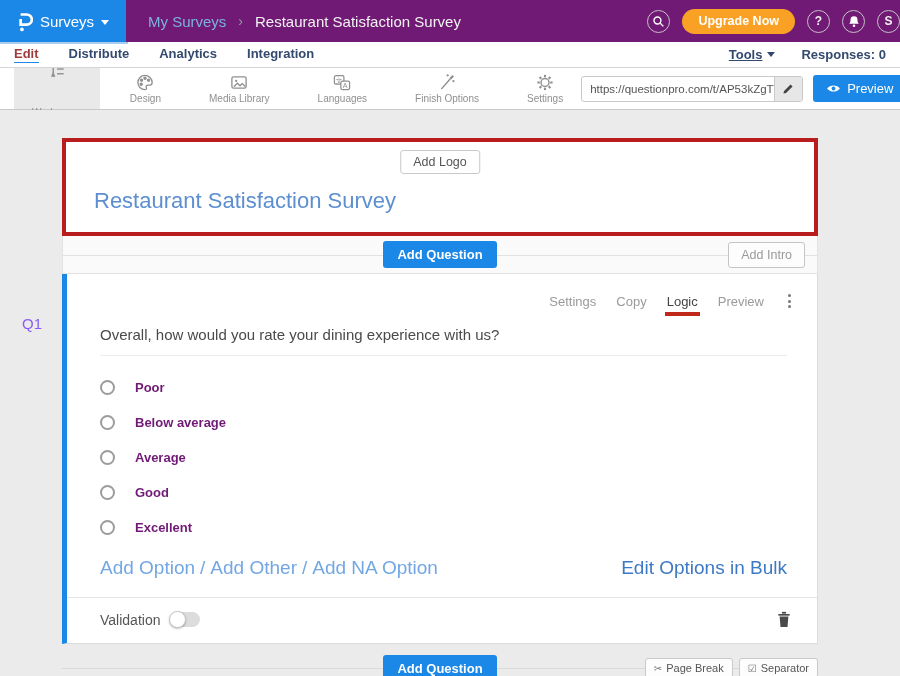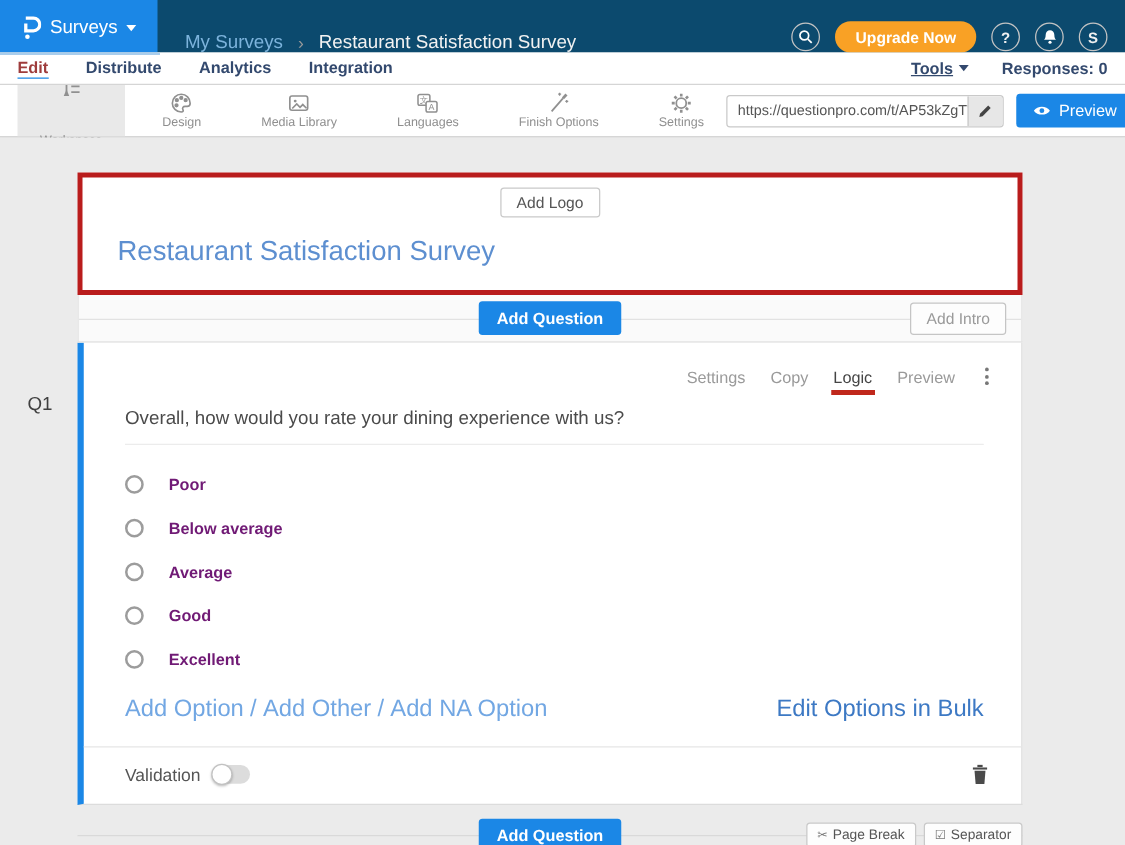--- a/index.html
+++ b/index.html
@@ -1,30 +1,30 @@
 <!DOCTYPE html>
 <html><head>
 <meta charset="utf-8">
 <style>
   * { margin:0; padding:0; box-sizing:border-box; }
   html,body { width:900px; height:676px; overflow:hidden; background:#ebebeb;
     font-family:"Liberation Sans","DejaVu Sans",sans-serif; }
 
   
-  .topbar { height:42px; background:#0c4a6e; display:flex; align-items:flex-end; }
+  .topbar { height:42px; background:#701a75; display:flex; align-items:center; }
   .logo-box { width:126px; height:42px; background:#1b87e6; display:flex;
     align-items:center; justify-content:center; gap:7px; cursor:pointer; }
   .logo-box .product { color:#fff; font-size:15px; font-weight:500; }
   .caret-down { width:0; height:0; border-left:4px solid transparent;
     border-right:4px solid transparent; border-top:5px solid #fff; margin-top:2px; }
   .crumbs { display:flex; align-items:center; gap:12px; margin-left:22px; }
   .crumb-link { color:#7cb3dc; font-size:15px; cursor:pointer; }
   .crumb-sep { color:#9a9a9a; font-size:14px; }
   .crumb-title { color:#f2f2f2; font-size:15px; }
-  .topbar-right { margin-left:auto; margin-right:14px; display:flex; align-items:center; gap:12px; }
+  .topbar-right { margin-left:auto; display:flex; align-items:center; gap:12px; }
   .icon-circle { width:23px; height:23px; border:1.5px solid #c4c4c4; border-radius:50%;
     display:flex; align-items:center; justify-content:center; color:#f0f0f0;
     font-size:12px; font-weight:bold; cursor:pointer; }
   .upgrade-btn { height:25px; padding:0 16px; border-radius:13px; background:#f9a125;
     border:none; color:#fff; font-size:12.5px; font-weight:bold; cursor:pointer; }
 
   
   .nav { position:relative; height:26px; background:#fff; border-bottom:1px solid #d5d5d5;
     display:flex; align-items:center; padding:0 14px; }
   .nav::before { content:''; position:absolute; top:0; left:0; width:128px; height:2px; background:#a9cdec; }
@@ -53,21 +53,21 @@
   .url-text { width:192px; font-size:11.5px; color:#555; padding:0 8px; display:flex;
     align-items:center; white-space:nowrap; overflow:hidden; }
   .url-edit { width:28px; background:#e7e7e7; border-left:1px solid #c9c9c9;
     display:flex; align-items:center; justify-content:center; cursor:pointer; }
   .preview-btn { height:27px; background:#1b87e6; border:none; border-radius:3px; color:#fff;
     font-size:13px; padding:0 13px; display:flex; align-items:center; gap:6px; cursor:pointer; }
 
   
   .content { position:relative; height:566px; background:#ebebeb; padding-top:28px; }
   .container { width:756px; margin-left:62px; position:relative; }
-  .q-id { position:absolute; left:22px; top:205px; font-size:15px; color:#404040; }
+  .q-id { position:absolute; left:22px; top:205px; font-size:15px; color:#8b5cf6; }
 
   .header-panel { position:relative; height:98px; background:#ffffff; border:4px solid #b91c1c; }
   .add-logo-btn { position:absolute; top:8px; left:50%; transform:translateX(-50%);
     background:#fff; border:1px solid #c9c9c9; border-radius:3px; padding:4px 12px;
     font-size:12.5px; color:#555; cursor:pointer; }
   .survey-title { position:absolute; left:28px; top:46px; font-size:22px; color:#5d8fd0; }
 
   .add-row { position:relative; height:38px; background:#fafafa; border:1px solid #e2e2e2;
     border-top:none; display:flex; align-items:center; justify-content:center; }
   .center-line { position:absolute; left:0; right:0; top:50%; height:1px; background:#e2e2e2; }

